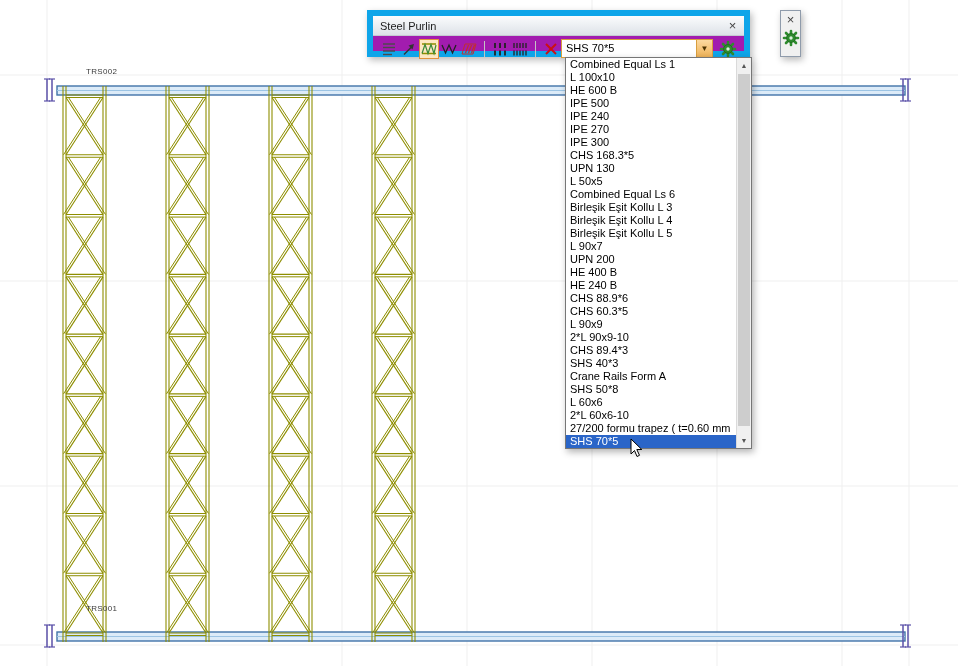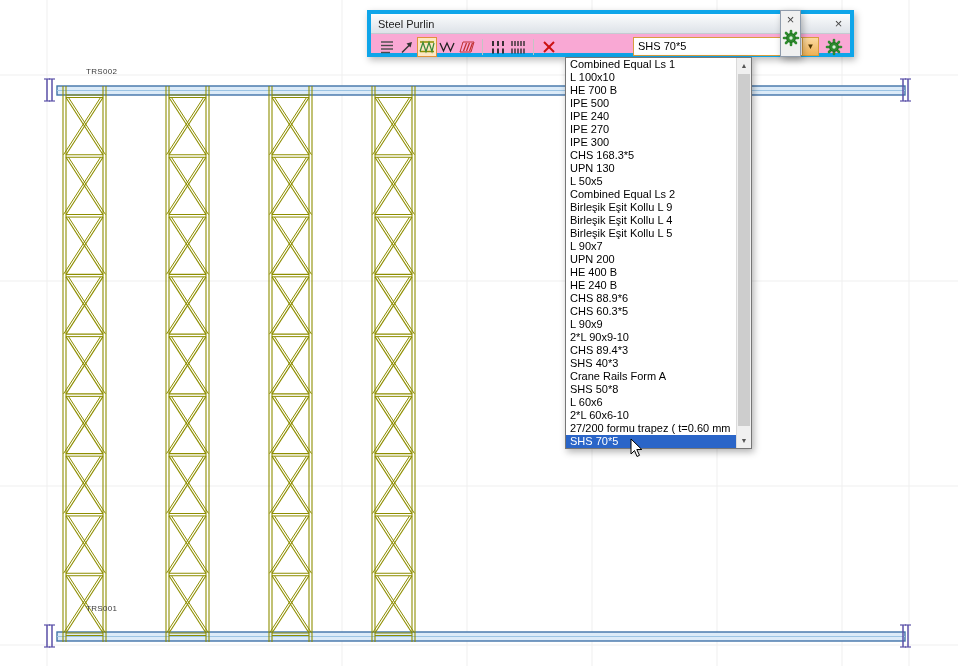--- a/index.html
+++ b/index.html
@@ -6,22 +6,22 @@
   html,body{width:958px;height:666px}
   body{position:relative;background:#fff;font-family:"Liberation Sans",sans-serif;overflow:hidden}
 
   #drawing-svg{position:absolute;left:0;top:0}
 
   .draw-label{position:absolute;font-size:8px;color:#3a3a3a;letter-spacing:.3px}
   #label-top{left:86px;top:67px}
   #label-bottom{left:86px;top:604px}
 
   
-  .dialog{position:absolute;left:367px;top:10px;width:487px;height:47px;background:#f9a8d4;
-          border:4px solid #0ea5e9;box-shadow:2px 3px 7px rgba(0,0,0,.28)}
+  .dialog{position:absolute;left:367px;top:10px;width:383px;height:47px;background:#a21caf;
+          border:6px solid #0ea5e9;box-shadow:2px 3px 7px rgba(0,0,0,.28)}
   .titlebar{height:20px;display:flex;align-items:center;padding:0 3px 0 7px;
             background:linear-gradient(#fbfcfd,#dde2e8);border-bottom:1px solid #c5cad1}
   .title{font-size:11px;color:#1d1d1d;flex:1}
   .close-btn{width:17px;height:15px;display:flex;align-items:center;justify-content:center;
              font-size:13px;line-height:1;color:#444}
   .toolbar{display:flex;align-items:center;height:25px;padding:0 6px 0 6px}
   .tb-icon{width:20px;height:20px;display:flex;align-items:center;justify-content:center;
            border:1px solid transparent;flex:0 0 auto}
   .tb-icon.active{background:#fde7c3;border:1px solid #e0933c}
   .tb-sep{width:1px;height:16px;background:#c4c4c4;margin:0 5px;flex:0 0 auto}
@@ -466,30 +466,30 @@
       <circle cx="9" cy="9" r="4.4" fill="#2e8b2e" stroke="#1f6f1f" stroke-width="1"></circle>
       <circle cx="9" cy="9" r="1.7" fill="#d9f0d9"></circle>
       </svg>
   </span>
 </div>
 
 <div class="dropdown">
   <div class="dd-list">
       <div class="dd-item">Combined Equal Ls 1</div>
       <div class="dd-item">L 100x10</div>
-      <div class="dd-item">HE 700 B</div>
+      <div class="dd-item">HE 600 B</div>
       <div class="dd-item">IPE 500</div>
       <div class="dd-item">IPE 240</div>
       <div class="dd-item">IPE 270</div>
       <div class="dd-item">IPE 300</div>
       <div class="dd-item">CHS 168.3*5</div>
       <div class="dd-item">UPN 130</div>
       <div class="dd-item">L 50x5</div>
-      <div class="dd-item">Combined Equal Ls 2</div>
-      <div class="dd-item">Birleşik Eşit Kollu L 9</div>
+      <div class="dd-item">Combined Equal Ls 6</div>
+      <div class="dd-item">Birleşik Eşit Kollu L 3</div>
       <div class="dd-item">Birleşik Eşit Kollu L 4</div>
       <div class="dd-item">Birleşik Eşit Kollu L 5</div>
       <div class="dd-item">L 90x7</div>
       <div class="dd-item">UPN 200</div>
       <div class="dd-item">HE 400 B</div>
       <div class="dd-item">HE 240 B</div>
       <div class="dd-item">CHS 88.9*6</div>
       <div class="dd-item">CHS 60.3*5</div>
       <div class="dd-item">L 90x9</div>
       <div class="dd-item">2*L 90x9-10</div>

